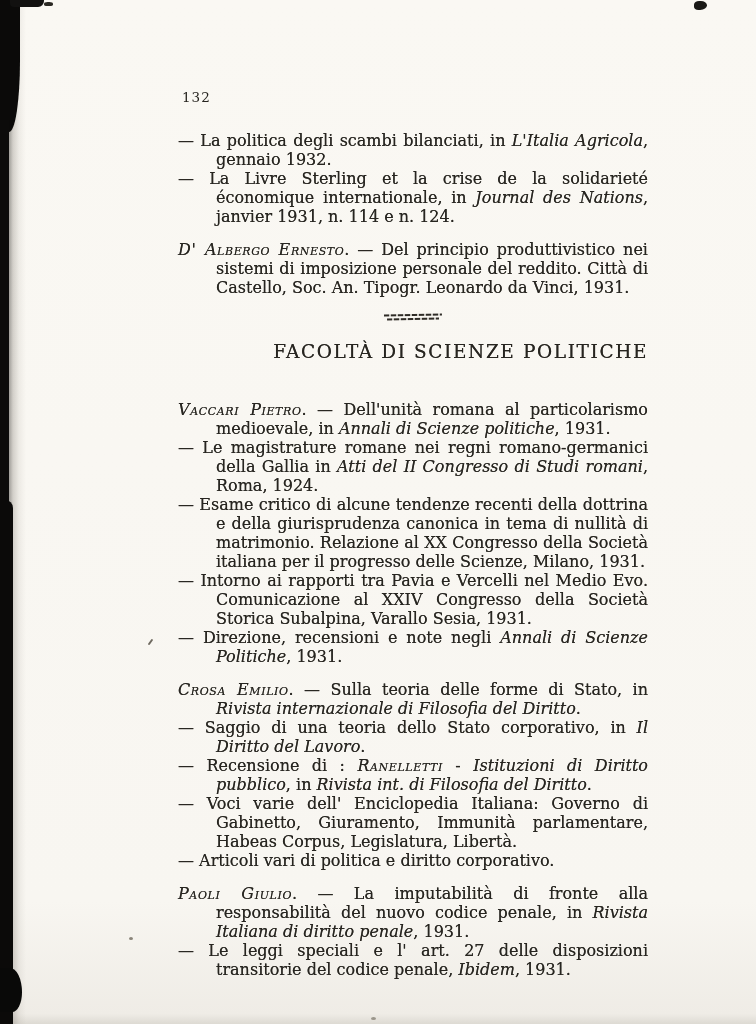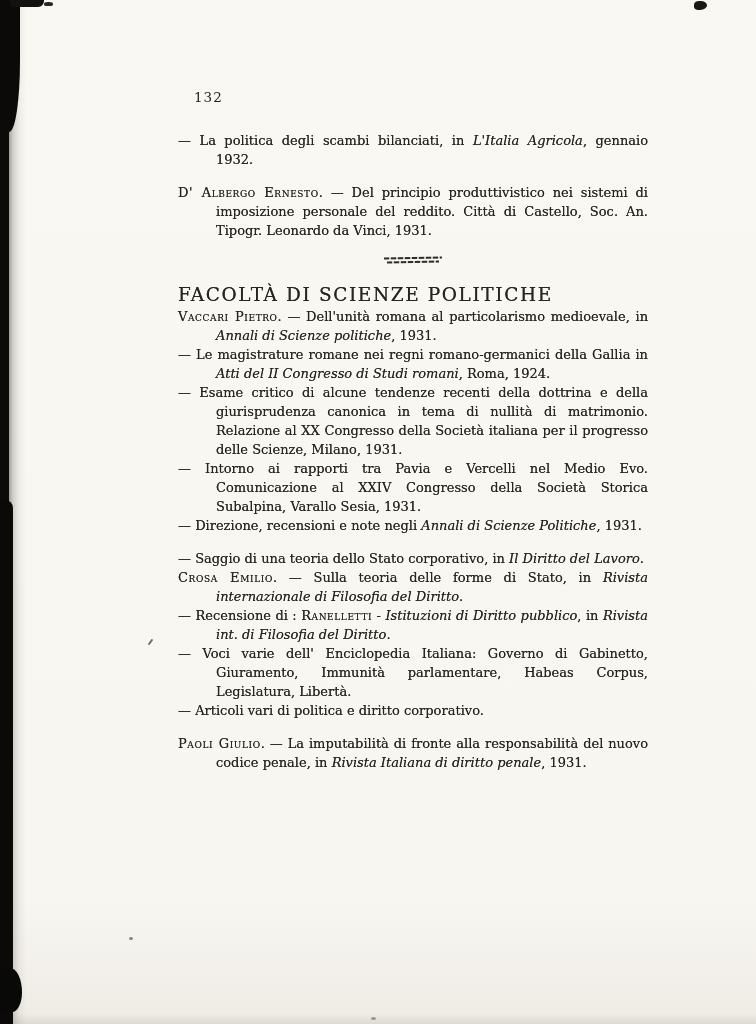--- a/index.html
+++ b/index.html
@@ -38,59 +38,59 @@
   .s5 { left: 371px; top: 1017px; width: 5px; height: 3px; background: #9a958b; border-radius: 50%; }
   
   .content {
     position: absolute;
     left: 178px; top: 88px;
     width: 470px;
   }
   .pagenum {
     font-size: 13.5px;
     line-height: 19px;
-    margin-left: 16px;
+    margin-left: 4px;
     margin-bottom: 24px;
     letter-spacing: 1px;
   }
-  .bib { font-size: 13px; line-height: 19px; }
+  .bib { font-size: 16px; line-height: 19px; }
   .group { margin: 0 0 14px 0; }
   .entry {
     margin: 0;
     padding-left: 38px;
     text-indent: -38px;
     text-align: justify;
     text-shadow: 0 0 0.45px rgba(39,37,32,0.75);
   }
   .it { font-style: italic; }
-  .sc { font-variant: small-caps; letter-spacing: 0.6px; }
+  .sc { font-variant: small-caps; letter-spacing: 0.6px; font-style: italic; }
   
   .divider {
     margin: 16px auto 0 auto;
     width: 58px;
     height: 9px;
     position: relative;
     transform: rotate(-1.2deg);
   }
   .divider .dl {
     position: absolute; left: 0; width: 58px; height: 2px;
     background: repeating-linear-gradient(90deg, #2e2b26 0px, #2e2b26 5px, rgba(46,43,38,0.25) 5px, rgba(46,43,38,0.25) 7px);
   }
   .divider .dl.top { top: 1px; }
   .divider .dl.bot { top: 5px; width: 52px; left: 3px; }
   .heading {
     margin: 18px 0 0 0;
-    text-align: left;
+    text-align: right;
     font-size: 18.5px;
     font-weight: 500;
     letter-spacing: 1.6px;
     line-height: 24px;
     text-shadow: 0 0 0.5px rgba(39,37,32,0.8);
   }
-  .bib-main { }
+  .bib-main { margin-top: 36px; }
 </style>
 </head>
 <body>
 
 <div class="page">
 
   <div class="binding">
     <div class="shade"></div>
     <div class="b1"></div>
     <div class="b2"></div>
@@ -105,20 +105,21 @@
   <div class="speck s4"></div>
   <div class="speck s5"></div>
 
   <div class="content">
 
     <div class="pagenum">132</div>
 
     <div class="bib">
         <div class="group">
           <p class="entry"><span>— La politica degli scambi bilanciati, in </span><span class="it">L'Italia Agricola</span><span>, gennaio 1932.</span></p>
+          <p class="entry"><span>— La Livre Sterling et la crise de la solidarieté économique internationale, in </span><span class="it">Journal des Nations</span><span>, janvier 1931, n. 114 e n. 124.</span></p>
         </div>
         <div class="group">
           <p class="entry"><span class="sc">D' Albergo Ernesto</span><span>. — Del principio produttivistico nei sistemi di imposizione personale del reddito. Città di Castello, Soc. An. Tipogr. Leonardo da Vinci, 1931.</span></p>
         </div>
       </div>
 
     <div class="divider">
       <span class="dl top"></span>
       <span class="dl bot"></span>
     </div>
@@ -127,25 +128,26 @@
 
     <div class="bib bib-main">
         <div class="group">
           <p class="entry"><span class="sc">Vaccari Pietro</span><span>. — Dell'unità romana al particolarismo medioevale, in </span><span class="it">Annali di Scienze politiche</span><span>, 1931.</span></p>
           <p class="entry"><span>— Le magistrature romane nei regni romano-germanici della Gallia in </span><span class="it">Atti del II Congresso di Studi romani</span><span>, Roma, 1924.</span></p>
           <p class="entry"><span>— Esame critico di alcune tendenze recenti della dottrina e della giurisprudenza canonica in tema di nullità di matrimonio. Relazione al XX Congresso della Società italiana per il progresso delle Scienze, Milano, 1931.</span></p>
           <p class="entry"><span>— Intorno ai rapporti tra Pavia e Vercelli nel Medio Evo. Comunicazione al XXIV Congresso della Società Storica Subalpina, Varallo Sesia, 1931.</span></p>
           <p class="entry"><span>— Direzione, recensioni e note negli </span><span class="it">Annali di Scienze Politiche</span><span>, 1931.</span></p>
         </div>
         <div class="group">
+          <p class="entry"><span class="sc">Crosa Emilio</span><span>. — Sulla teoria delle forme di Stato, in </span><span class="it">Rivista internazionale di Filosofia del Diritto</span><span>.</span></p>
           <p class="entry"><span>— Saggio di una teoria dello Stato corporativo, in </span><span class="it">Il Diritto del Lavoro</span><span>.</span></p>
-          <p class="entry"><span class="sc">Crosa Emilio</span><span>. — Sulla teoria delle forme di Stato, in </span><span class="it">Rivista internazionale di Filosofia del Diritto</span><span>.</span></p>
           <p class="entry"><span>— Recensione di : </span><span class="sc">Ranelletti</span><span> - </span><span class="it">Istituzioni di Diritto pubblico</span><span>, in </span><span class="it">Rivista int. di Filosofia del Diritto</span><span>.</span></p>
           <p class="entry"><span>— Voci varie dell' Enciclopedia Italiana: Governo di Gabinetto, Giuramento, Immunità parlamentare, Habeas Corpus, Legislatura, Libertà.</span></p>
           <p class="entry"><span>— Articoli vari di politica e diritto corporativo.</span></p>
         </div>
         <div class="group">
           <p class="entry"><span class="sc">Paoli Giulio</span><span>. — La imputabilità di fronte alla responsabilità del nuovo codice penale, in </span><span class="it">Rivista Italiana di diritto penale</span><span>, 1931.</span></p>
+          <p class="entry"><span>— Le leggi speciali e l' art. 27 delle disposizioni transitorie del codice penale, </span><span class="it">Ibidem</span><span>, 1931.</span></p>
         </div>
       </div>
 
   </div>
 </div>
 
 </body></html>

